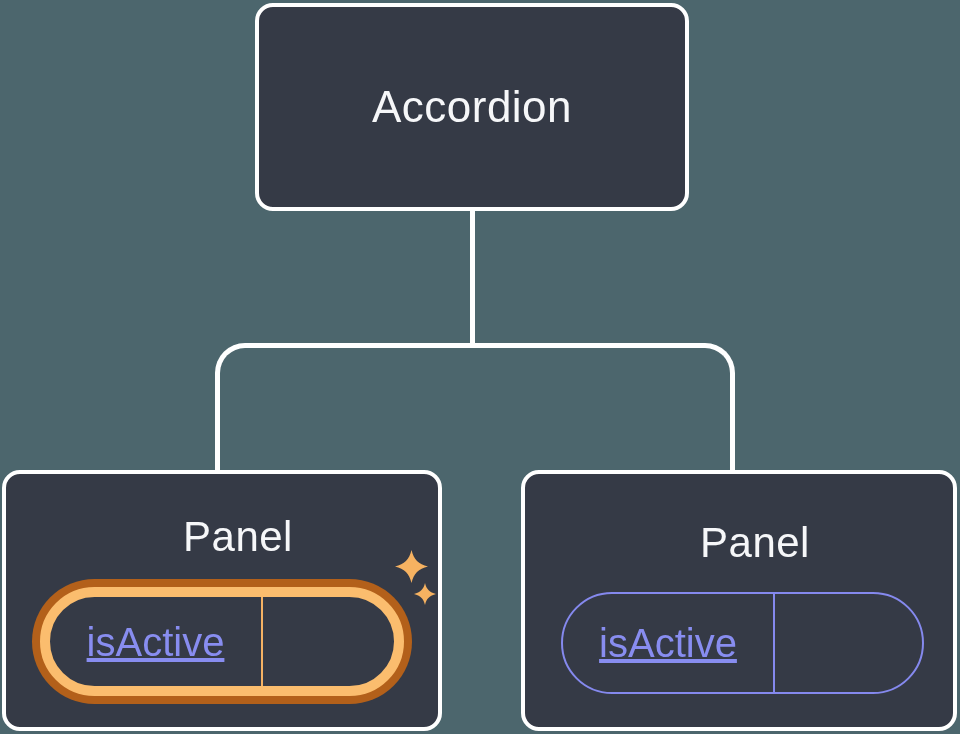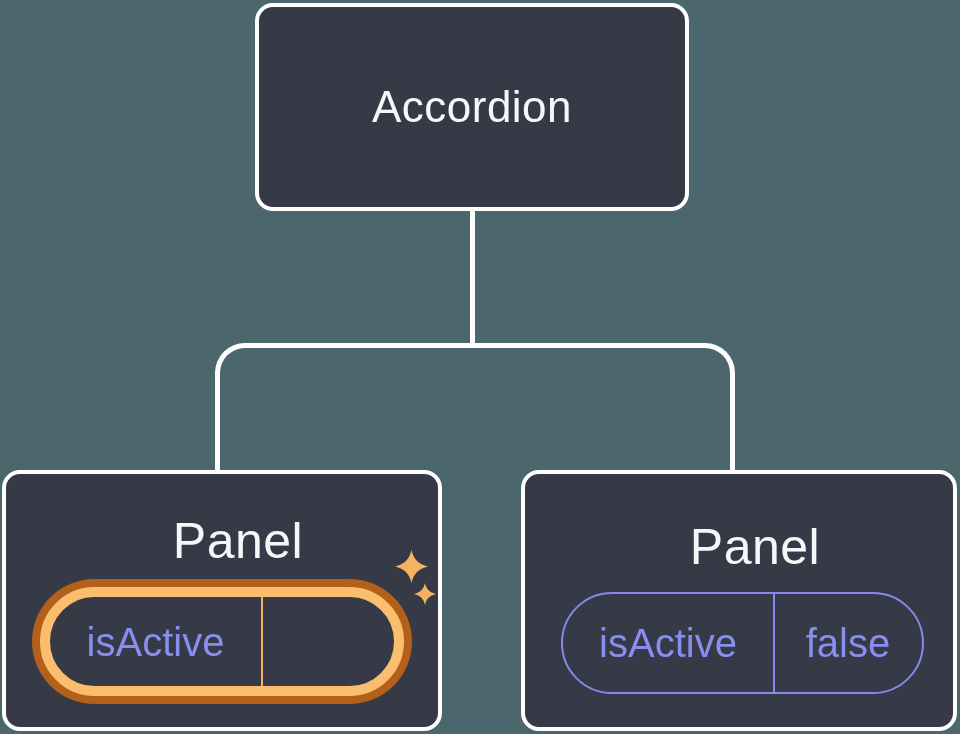--- a/index.html
+++ b/index.html
@@ -45,21 +45,21 @@
     position: absolute;
     left: 0; right: 0;
     text-align: center;
     color: var(--title-text, #f6f7f9);
     font-weight: 500;
     letter-spacing: 0.5px;
     line-height: 1;
     white-space: nowrap;
   }
   .root-title { top: 0; bottom: 0; display: flex; align-items: center; justify-content: center; font-size: 44px; }
-  .panel-title { font-size: 50px; margin-left: 32px; }
+  .panel-title { font-size: 42px; margin-left: 32px; }
   .panel-left  .panel-title { top: 42px; }
   .panel-right .panel-title { top: 48px; }
 
   .pill {
     position: absolute;
     box-sizing: border-box;
     display: flex;
     align-items: stretch;
     border-radius: 999px;
     font-size: 40px;
@@ -77,20 +77,21 @@
     left: 36px; top: 118px;
     width: 363px; height: 102px;
     border: 2.5px solid var(--prop-border, #8589ee);
     background: transparent;
   }
   .cell {
     display: flex;
     align-items: center;
     justify-content: center;
     white-space: nowrap;
+    text-decoration: underline;
   }
   .pill-highlight .cell-name  { width: 211px; }
   .pill-highlight .cell-value { width: 131px; font-weight: 700; }
   .pill-outline  .cell-name  { width: 210px; }
   .pill-outline  .cell-value { width: 146px; }
   .divider { width: 2px; }
   .divider-orange { background: var(--pill-divider, #f5b264); }
   .divider-purple { background: var(--prop-border, #8589ee); }
 
   .sparkle { position: absolute; color: var(--sparkle, #f6b261); }
@@ -126,17 +127,16 @@
         <path fill="currentColor" d="M12 0C13.6 6.9 17.1 10.4 24 12C17.1 13.6 13.6 17.1 12 24C10.4 17.1 6.9 13.6 0 12C6.9 10.4 10.4 6.9 12 0Z"></path>
       </svg>
     </span>
   </div>
 
   <div class="node panel-right">
     <span class="title panel-title">Panel</span>
     <div class="pill pill-outline">
       <span class="cell cell-name">isActive</span>
       <span class="divider divider-purple"></span>
-      <span class="cell cell-value">false</span>
     </div>
   </div>
 
 </div>
 
 </body></html>

